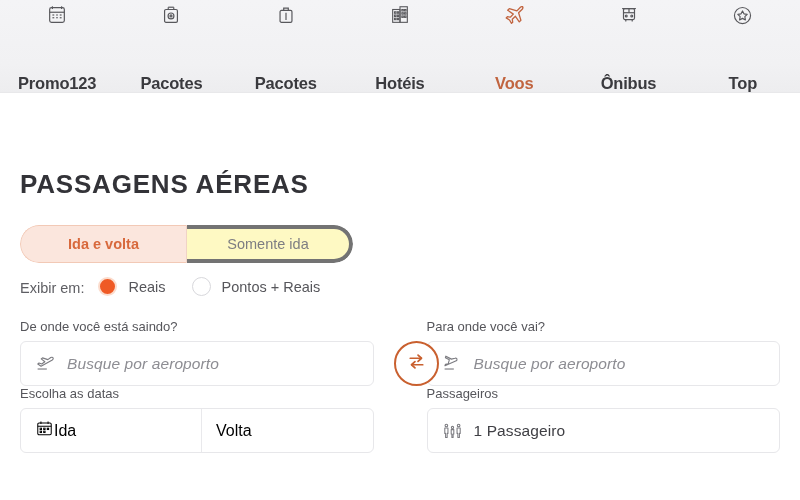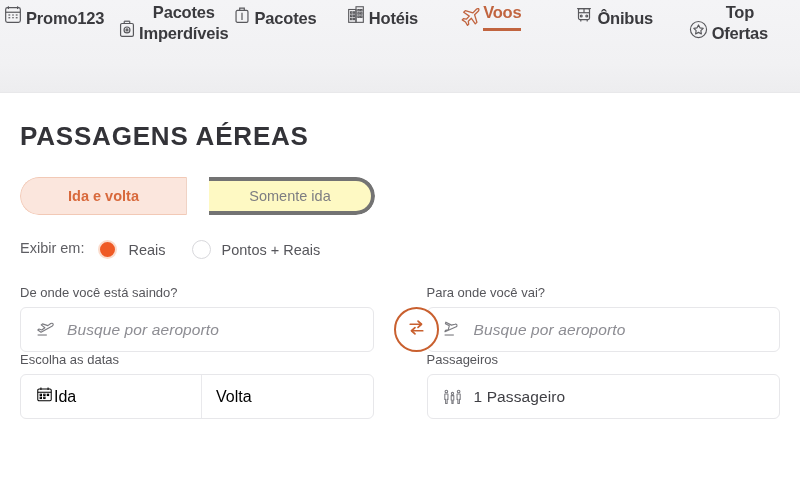--- a/index.html
+++ b/index.html
@@ -24,24 +24,25 @@
   .nav-items {
     display: flex;
     width: 800px;
     height: 93px;
     align-items: flex-start;
     padding-top: 2px;
   }
   .nav-item {
     flex: 1 1 0;
     display: flex;
-    flex-direction: row;
-    align-items: flex-end;
+    flex-direction: column;
+    align-items: center;
     cursor: pointer;
     min-width: 0;
+    gap: 44px;
   }
   .nav-icon {
     width: 26px;
     height: 26px;
     display: flex;
     align-items: center;
     justify-content: center;
     color: #58585c;
     margin-bottom: 1px;
   }
@@ -72,30 +73,30 @@
     background: #ffffff;
     padding: 0 20px;
   }
 
   .page-title {
     font-size: 26px;
     font-weight: bold;
     color: #333338;
     letter-spacing: 0.8px;
     padding-top: 28px;
+    margin-top: 48px;
   }
 
   
   .segmented {
     margin-top: 25px;
     display: inline-flex;
     height: 38px;
     border-radius: 19px;
     overflow: hidden;
-    gap: 22px;
   }
   .seg-btn {
     display: flex;
     align-items: center;
     justify-content: center;
     font-size: 14.5px;
     cursor: pointer;
     background: #fef9c3;
     color: #7d7d82;
     border: 4px solid #737373;
@@ -111,23 +112,23 @@
     border-right: 1px solid #f0d3c5;
   }
   .seg-btn:last-child {
     width: 166px;
     border-radius: 0 19px 19px 0;
     border-left: none;
   }
 
   
   .radio-row {
-    margin-top: 25px;
-    display: flex;
-    align-items: flex-start;
+    margin-top: 11px;
+    display: flex;
+    align-items: flex-end;
     height: 22px;
   }
   .radio-row .prefix {
     font-size: 14.5px;
     color: #5e5e63;
     margin-right: 14px;
   }
   .radio-opt {
     display: flex;
     align-items: center;

